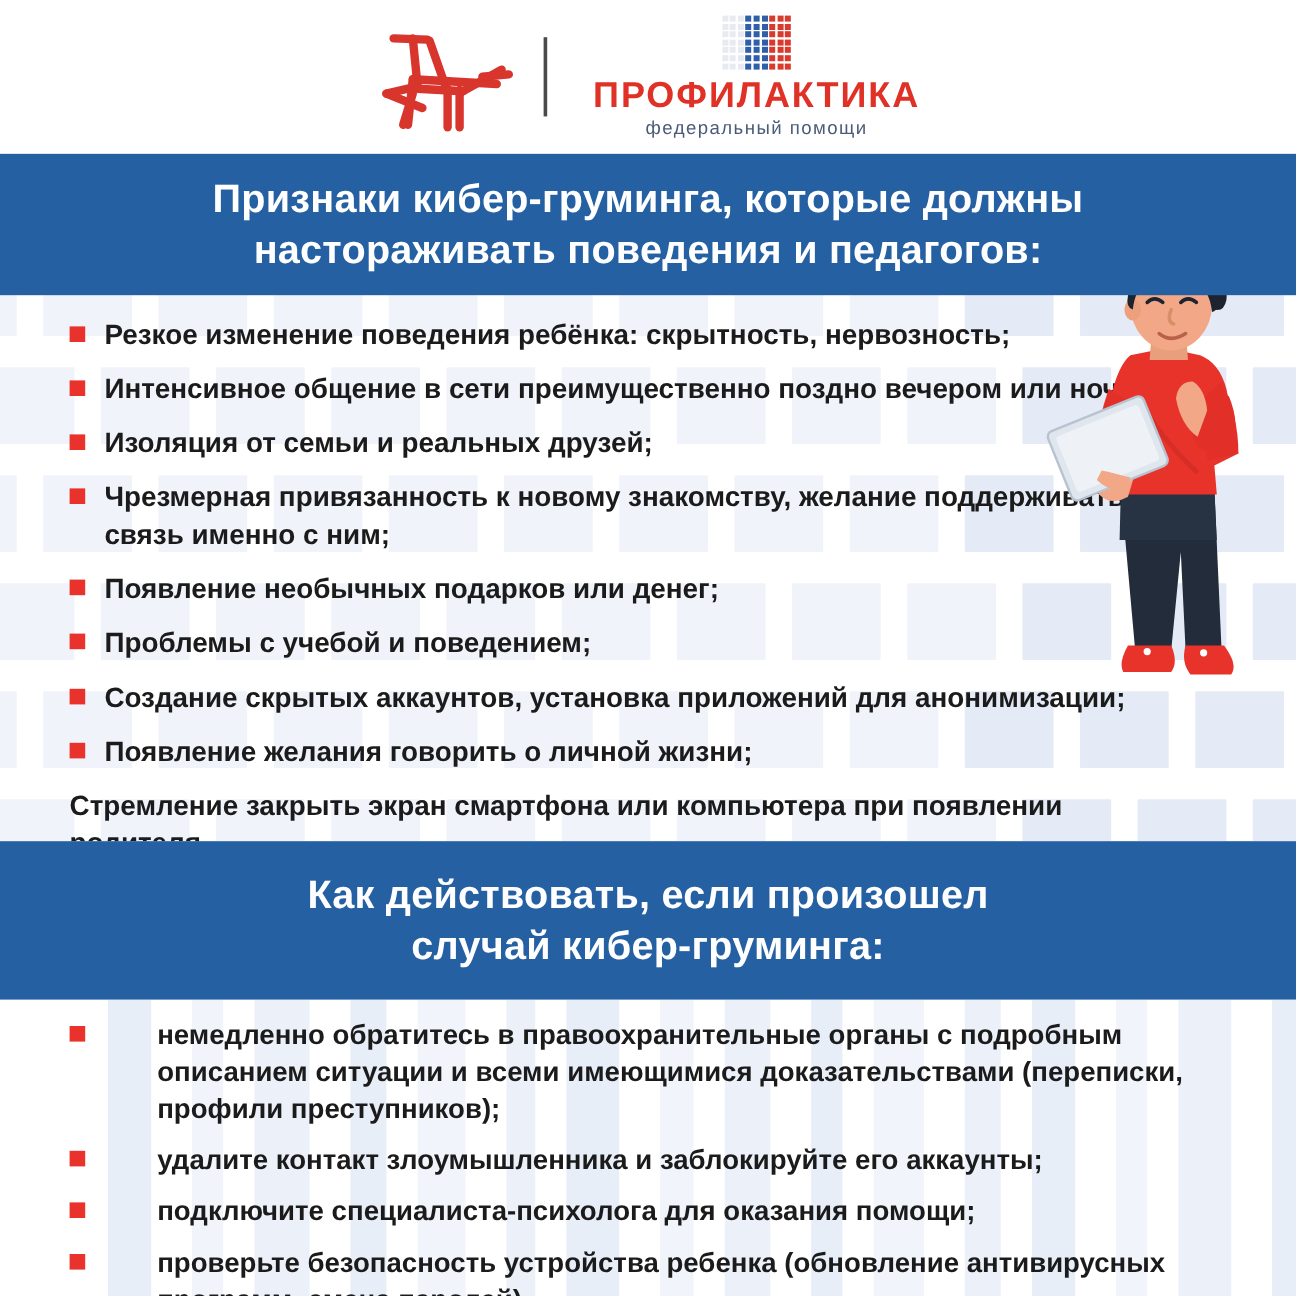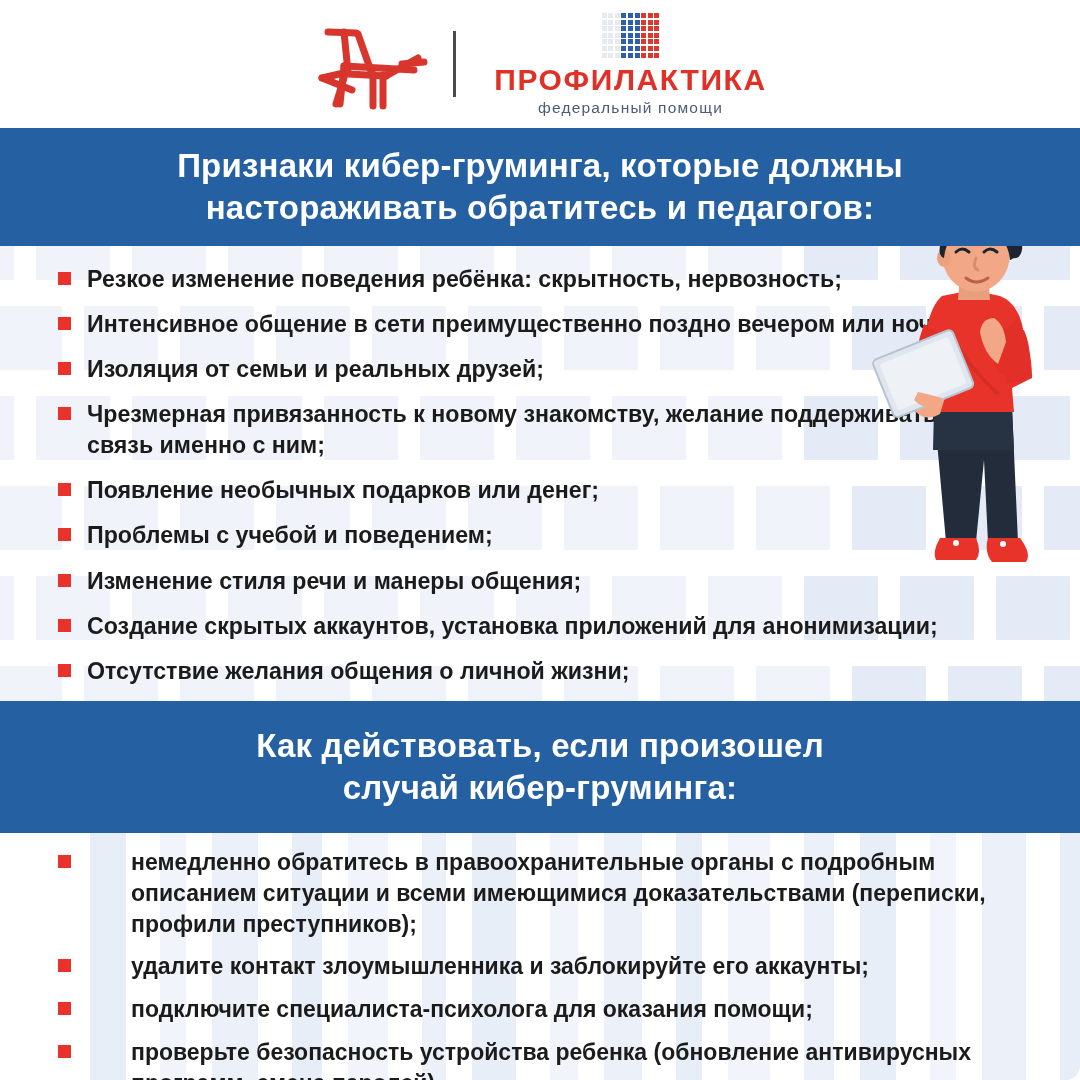--- a/index.html
+++ b/index.html
@@ -11,21 +11,20 @@
     font-family: "Liberation Sans", sans-serif;
     overflow: hidden;
   }
 
   .poster {
     position: relative;
     width: 1080px;
     height: 1080px;
     background: #ffffff;
     overflow: hidden;
-    border-radius: 14px;
   }
 
   
   .logo-bar {
     position: relative;
     width: 1080px;
     height: 128px;
     background: #ffffff;
     display: flex;
     align-items: center;
@@ -279,21 +278,21 @@
           <i style="background: rgb(217, 58, 46);"></i>
           <i style="background: rgb(217, 58, 46);"></i>
         </div>
       <div class="logo-word">ПРОФИЛАКТИКА</div>
       <div class="logo-sub">федеральный помощи</div>
     </div>
   </div>
 
   <div class="banner" id="banner-top">
     <div class="banner-line">Признаки кибер-груминга, которые должны</div>
-    <div class="banner-line">настораживать обратитесь и педагогов:</div>
+    <div class="banner-line">настораживать поведения и педагогов:</div>
   </div>
 
   <div class="section" id="section-signs">
     <div class="brick-bg" id="brick-bg">
         <i style="left: -60px; top: -30px; width: 74px; height: 64px; opacity: 0.55;"></i>
         <i style="left: 36px; top: -30px; width: 74px; height: 64px; opacity: 0.55;"></i>
         <i style="left: 132px; top: -30px; width: 74px; height: 64px; opacity: 0.55;"></i>
         <i style="left: 228px; top: -30px; width: 74px; height: 64px; opacity: 0.55;"></i>
         <i style="left: 324px; top: -30px; width: 74px; height: 64px; opacity: 0.55;"></i>
         <i style="left: 420px; top: -30px; width: 74px; height: 64px; opacity: 0.55;"></i>
@@ -384,29 +383,25 @@
         <div class="list-item">
           <span class="bullet"></span>
           <span class="item-text">Появление необычных подарков или денег;</span>
         </div>
         <div class="list-item">
           <span class="bullet"></span>
           <span class="item-text">Проблемы с учебой и поведением;</span>
         </div>
         <div class="list-item">
           <span class="bullet"></span>
-          <span class="item-text">Изменение стиля речи и манеры общения;</span>
-        </div>
-        <div class="list-item">
-          <span class="bullet"></span>
           <span class="item-text">Создание скрытых аккаунтов, установка приложений для анонимизации;</span>
         </div>
         <div class="list-item">
           <span class="bullet"></span>
-          <span class="item-text">Отсутствие желания общения о личной жизни;</span>
+          <span class="item-text">Появление желания говорить о личной жизни;</span>
         </div>
         <div class="list-item">
           <span class="item-text">Стремление закрыть экран смартфона или компьютера при появлении родителя.</span>
         </div>
       </div>
   </div>
 
   <div class="banner" id="banner-mid">
     <div class="banner-line">Как действовать, если произошел</div>
     <div class="banner-line">случай кибер-груминга:</div>

